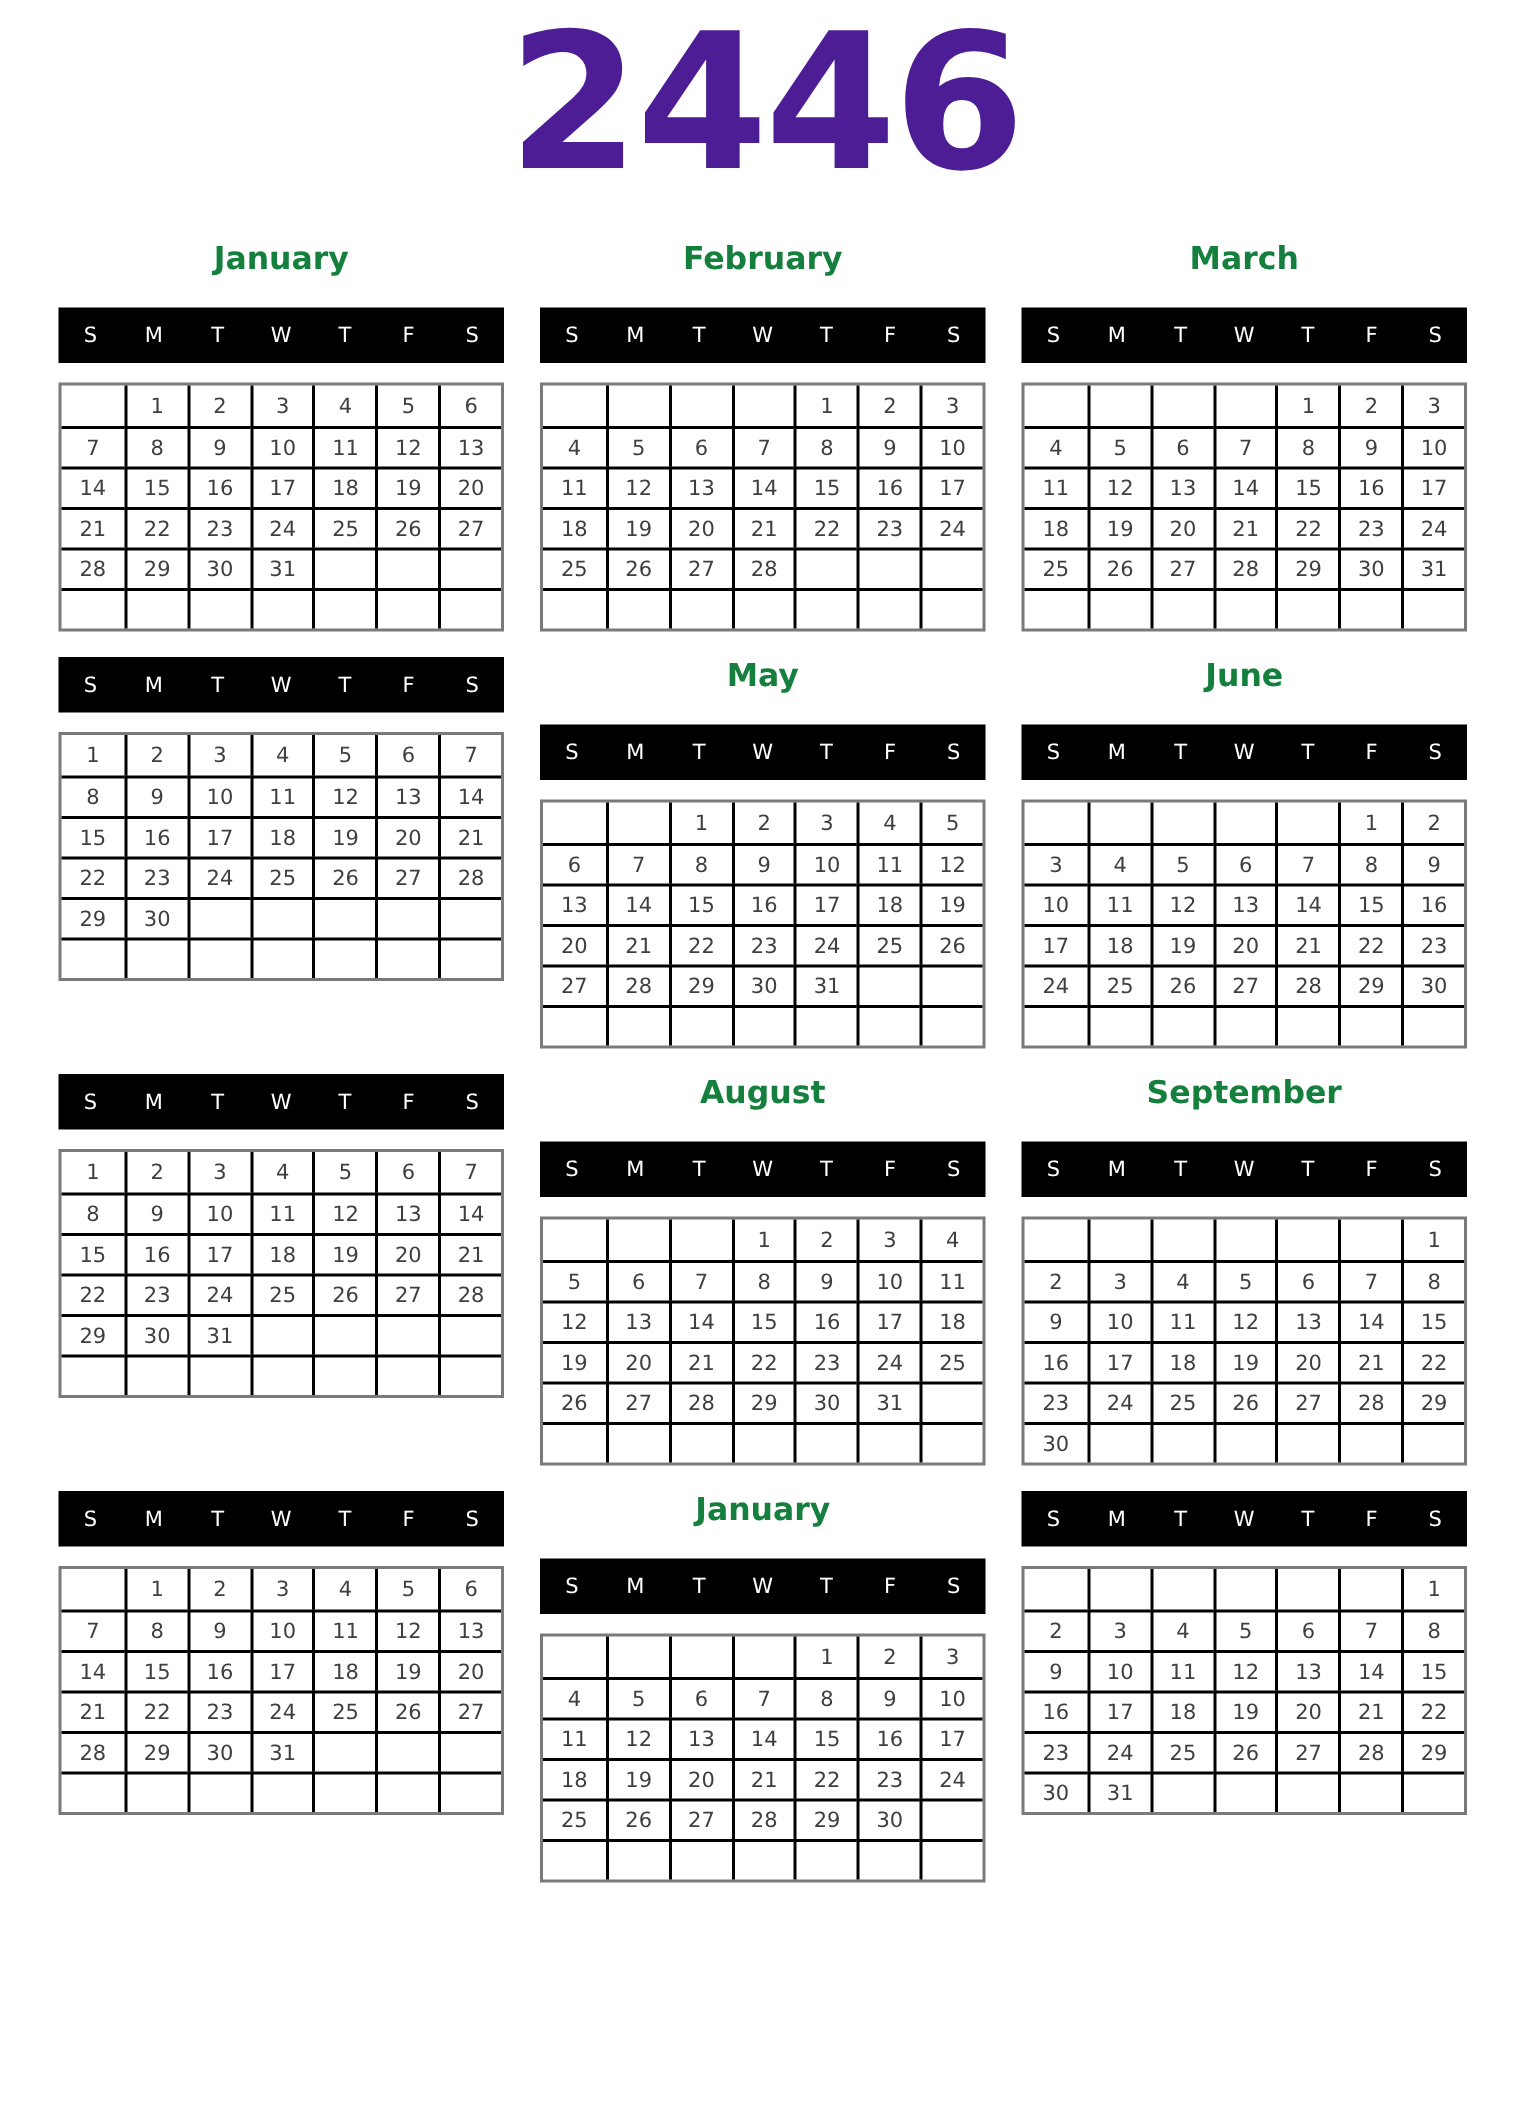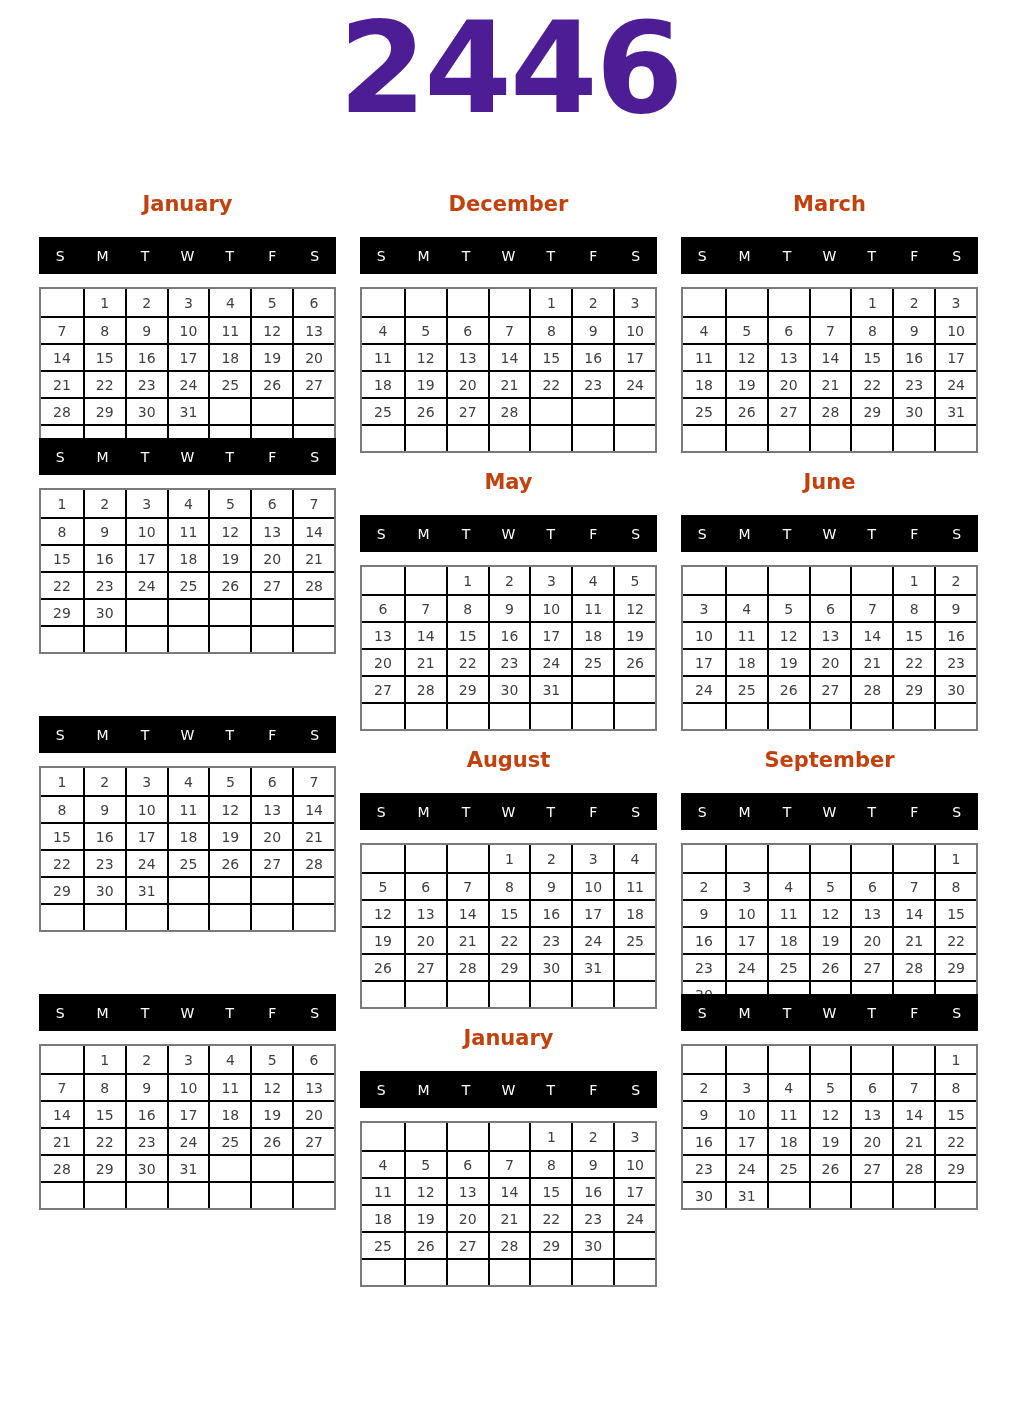--- a/index.html
+++ b/index.html
@@ -33,23 +33,22 @@
   }
 
   .month { width: 297px; height: 266px; }
 
   .month-title {
     height: 24px;
     line-height: 24px;
     text-align: center;
     font-size: 21px;
     font-weight: bold;
-    color: #c2410c;
+    color: #15803d;
     margin-bottom: 21px;
-    margin-top: 32px;
   }
 
   .dow-header {
     height: 37px;
     background: #000000;
     display: flex;
     margin-bottom: 13px;
   }
   .dow-header span {
     flex: 1;
@@ -135,21 +134,21 @@
           <div class="day-cell"></div>
           <div class="day-cell"></div>
           <div class="day-cell"></div>
           <div class="day-cell"></div>
           <div class="day-cell"></div>
           <div class="day-cell"></div>
           <div class="day-cell"></div>
         </div>
       </div>
       <div class="month">
-        <div class="month-title">December</div>
+        <div class="month-title">February</div>
         <div class="dow-header">
           <span>S</span>
           <span>M</span>
           <span>T</span>
           <span>W</span>
           <span>T</span>
           <span>F</span>
           <span>S</span>
         </div>
         <div class="day-grid">

